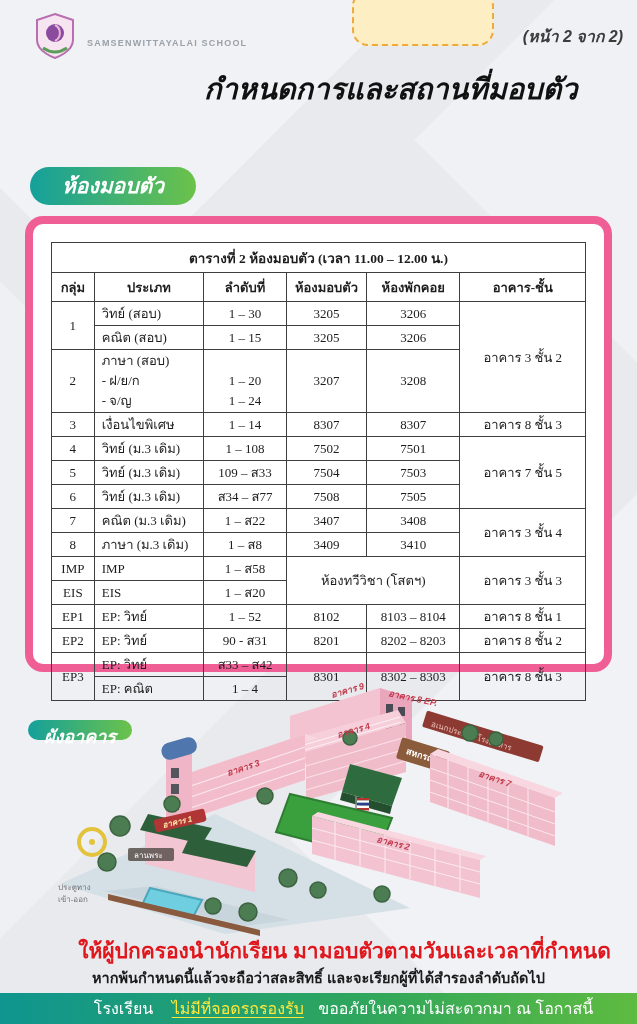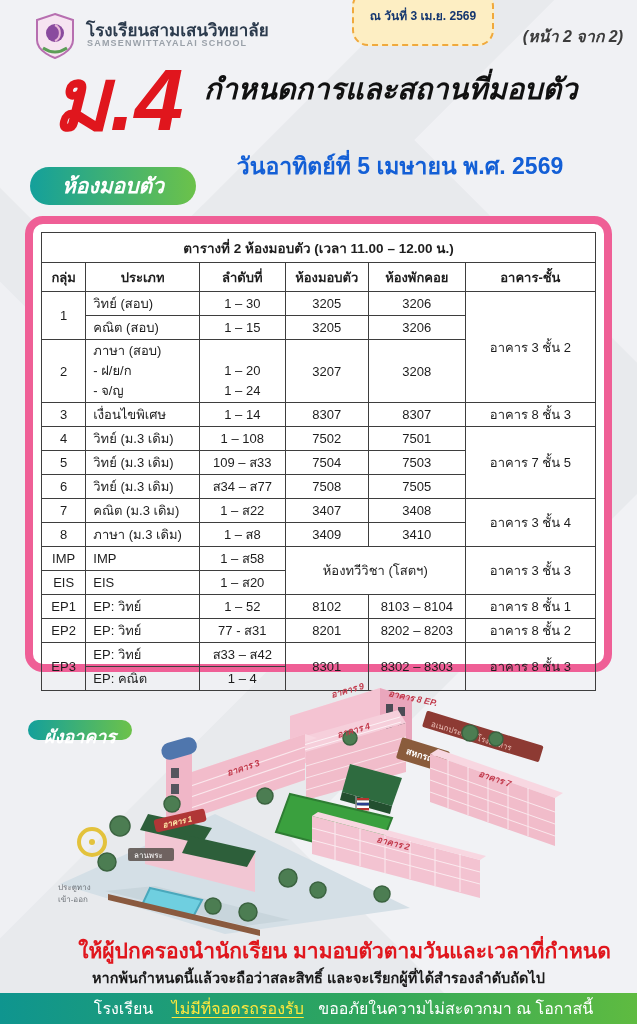--- a/index.html
+++ b/index.html
@@ -28,21 +28,21 @@
   .t-line2{position:absolute;top:100px;left:204px;font-size:41px;font-weight:800;font-style:italic;color:#e0161d;}
   .date-line{position:absolute;top:148px;left:195px;width:410px;text-align:center;font-size:23px;font-weight:800;color:#135fd6;}
 
   .pill{position:absolute;background:linear-gradient(90deg,#14a09b,#6cc24a);color:#fff;font-weight:800;font-style:italic;
     border-radius:999px;text-align:center;}
   .pill-rooms{top:167px;left:30px;width:166px;height:38px;line-height:38px;font-size:21px;}
   .pill-map{top:720px;left:28px;width:104px;height:20px;line-height:34px;font-size:18px;}
 
   
   .table-frame{position:absolute;top:216px;left:25px;width:587px;height:456px;background:#fff;
-    border:8px solid #ef5f96;border-radius:18px;box-sizing:border-box;padding:8px;}
+    border:8px solid #ef5f96;border-radius:18px;box-sizing:border-box;padding:18px;font-family:Liberation Serif, serif;}
   table{width:100%;height:100%;border-collapse:collapse;font-size:13px;color:#1d1d1d;table-layout:fixed;}
   td,th{border:1px solid #3e3e3e;text-align:center;padding:1px 3px;font-weight:400;overflow:hidden;}
   th{font-weight:600;}
   .tbl-title{font-weight:600;font-size:13.5px;height:27px;}
   .hdr-row th{height:26px;}
   .type{text-align:left;padding-left:7px;}
   .preline{white-space:pre-line;line-height:1.55;margin-top:8px;}
 
   
   .map-svg{position:absolute;top:676px;left:50px;}
@@ -67,31 +67,27 @@
     <div class="deco deco-c"></div>
     <div class="deco deco-d"></div>
   </div>
 
   <svg class="logo" viewBox="0 0 44 48">
     <path d="M22 2 L40 8 V28 C40 40 22 46 22 46 C22 46 4 40 4 28 V8 Z" fill="#f6e4f1" stroke="#b76fb0" stroke-width="2"></path>
     <circle cx="22" cy="21" r="9" fill="#8a4a9e"></circle>
     <path d="M22 13 a9 9 0 0 1 0 16" fill="none" stroke="#e9b6d8" stroke-width="2"></path>
     <path d="M10 36 q12 8 24 0" fill="none" stroke="#5c9e57" stroke-width="3"></path>
   </svg>
-  <div class="school-th">โรงเรียนสามเสนวิทยาลัย</div>
   <div class="school-en">SAMSENWITTAYALAI SCHOOL</div>
 
   <div class="update-badge">
-    <div class="update-date">ณ วันที่ 3 เม.ย. 2569</div>
   </div>
   <div class="page-ind">(หน้า 2 จาก 2)</div>
 
-  <div class="grade">ม.4</div>
   <div class="t-line1">กำหนดการและสถานที่มอบตัว</div>
-  <div class="date-line">วันอาทิตย์ที่ 5 เมษายน พ.ศ. 2569</div>
 
   <div class="pill pill-rooms">ห้องมอบตัว</div>
 
   <div class="table-frame">
     <table>
       <colgroup>
         <col style="width:8%">
           <col style="width:20.5%">
           <col style="width:15.5%">
         <col style="width:15%">
@@ -196,21 +192,21 @@
         <td>EP1</td>
         <td class="type">EP: วิทย์</td>
         <td>1 – 52</td>
         <td>8102</td>
         <td>8103 – 8104</td>
         <td>อาคาร 8 ชั้น 1</td>
       </tr>
       <tr>
         <td>EP2</td>
         <td class="type">EP: วิทย์</td>
-        <td>77 - ส31</td>
+        <td>90 - ส31</td>
         <td>8201</td>
         <td>8202 – 8203</td>
         <td>อาคาร 8 ชั้น 2</td>
       </tr>
       <tr>
         <td rowspan="2">EP3</td>
         <td class="type">EP: วิทย์</td>
         <td>ส33 – ส42</td>
         <td rowspan="2">8301</td>
         <td rowspan="2">8302 – 8303</td>

